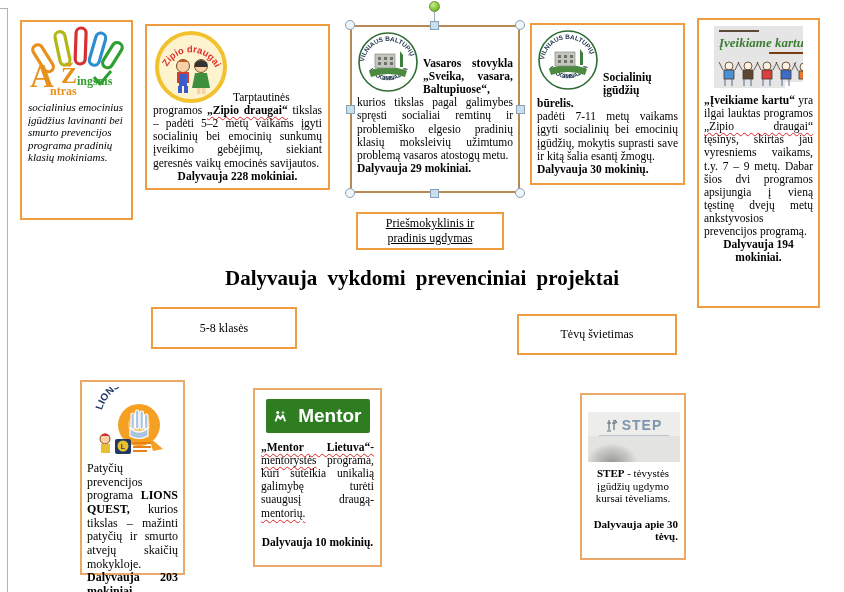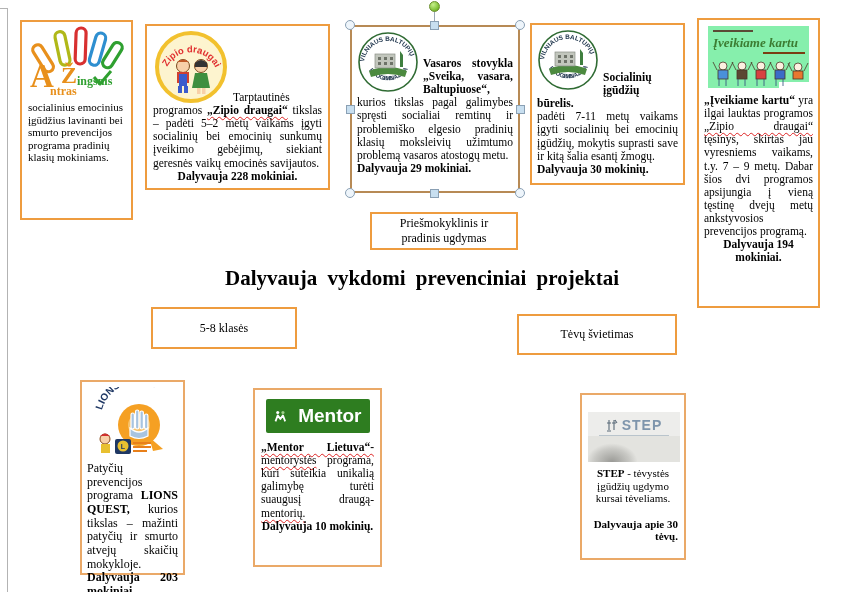--- a/index.html
+++ b/index.html
@@ -6,21 +6,21 @@
   #stage{position:relative;width:844px;height:592px;background:#fff;overflow:hidden;
          font-family:"Liberation Serif",serif;color:#000;}
   
   .edge-v{position:absolute;left:7px;top:8px;width:1px;height:584px;background:#b3b3b3;}
   .edge-h{position:absolute;left:0;top:8px;width:8px;height:1px;background:#b3b3b3;}
 
   .pbox{position:absolute;background:#fff;box-sizing:border-box;border:2px solid #ee9c3f;}
   .pbox.sel{border-color:#b78a55;}
   .pbox.soft{border-color:#eaa968;}
   .txt{font-size:11.5px;line-height:1.14;text-align:justify;}
-  .txt.left{text-align:left;}
+  .txt.left{text-align:left;font-style:italic;}
   .b{font-weight:bold;}
   .ctr{text-align:center;}
   .sq{text-decoration:underline;text-decoration-style:wavy;text-decoration-color:#d22;
       text-decoration-thickness:1px;text-underline-offset:2px;}
   .part-ctr{font-weight:bold;text-align:center;}
 
   
   #main-title{position:absolute;left:0;top:266px;width:844px;text-align:center;
               font-size:21px;font-weight:bold;word-spacing:5px;}
 
@@ -41,21 +41,21 @@
   
   .logo{position:relative;}
   .mentor-logo{display:flex;align-items:center;gap:12px;background:#2e7d20;
                border-radius:2px;padding:0 8px;height:34px;width:104px;box-sizing:border-box;}
   .mentor-word{color:#fff;font-family:"Liberation Sans",sans-serif;font-weight:bold;font-size:19px;}
   .step-logo{width:92px;height:50px;background:#ededeb;margin:0 auto;position:relative;overflow:hidden;}
   .step-word{font-family:"Liberation Sans",sans-serif;font-weight:bold;font-size:14px;
              letter-spacing:1px;color:#7e95ac;}
   .step-photo{position:absolute;left:0;bottom:0;width:100%;height:26px;
               background:radial-gradient(ellipse 30px 22px at 24px 26px,#9a9a96,#c9c9c5 60%,#e3e3df 85%);}
-  .cover{width:101px;height:62px;background:#86efac;position:relative;overflow:hidden;margin:2px auto 0;}
+  .cover{width:89px;height:62px;background:#e5e5e5;position:relative;overflow:hidden;margin:2px auto 0;}
   .cover-title{position:absolute;left:5px;top:9px;font-style:italic;font-weight:bold;
                font-size:13px;color:#3c7d33;white-space:nowrap;}
   .tinybar{position:absolute;background:#5a4a35;height:2px;}
 </style>
 </head>
 <body>
 
 <div id="stage">
   <div class="edge-v"></div>
   <div class="edge-h"></div>
@@ -210,21 +210,21 @@
           <path d="M10 21 l0 7 M17 21 l0 7 M29 21 l0 7 M36 21 l0 7 M48 21 l0 7 M55 21 l0 7 M67 21 l0 7 M74 21 l0 7" stroke="#2f4a78"></path>
         </g>
       </svg>
     </div>
     <div class="txt" style="margin-top:6px;">
       <span class="b">„Įveikiame kartu“</span><span> yra ilgai lauktas programos </span><span class="sq">„Zipio draugai“</span><span> tęsinys, skirtas jau vyresniems vaikams, t.y. 7 – 9 metų. Dabar šios dvi programos apsijungia į vieną tęstinę dvejų metų ankstyvosios prevencijos programą.</span>
       <div class="part-ctr">Dalyvauja 194 mokiniai.</div>
     </div>
   </div>
 
-  <div class="pbox label-box" style="left:370px;top:212px;width:148px;height:38px;">
+  <div class="pbox label-box" style="left:356px;top:212px;width:148px;height:38px;text-decoration:underline;">
     <div>
       <div>Priešmokyklinis ir</div>
       <div>pradinis ugdymas</div>
     </div>
   </div>
 
   <div id="main-title">Dalyvauja vykdomi prevenciniai projektai</div>
 
   <div class="pbox label-box" style="left:151px;top:307px;width:146px;height:42px;">
     <span>5-8 klasės</span>
@@ -272,21 +272,21 @@
       <svg width="17" height="17" viewBox="0 0 17 17">
         <circle cx="5" cy="3.2" r="2.1" fill="#fff"></circle>
         <circle cx="12" cy="3.2" r="2.1" fill="#9fd08a"></circle>
         <path d="M2 15 L5 7 L8.5 12 L12 7 L15 15" fill="none" stroke="#fff" stroke-width="2.4" stroke-linejoin="round"></path>
       </svg>
       <span class="mentor-word">Mentor</span>
     </div>
     <div class="txt">
       <span class="b sq">„Mentor Lietuva“-</span>
       <span class="sq">mentorystės</span><span> programa, kuri suteikia unikalią galimybę turėti suaugusį draugą-</span><span class="sq">mentorių.</span>
-      <div class="part-ctr" style="">Dalyvauja 10 mokinių.</div>
+      <div class="part-ctr" style="margin-top:16px;">Dalyvauja 10 mokinių.</div>
     </div>
   </div>
 
   <div class="pbox soft" style="left:580px;top:393px;width:106px;height:167px;padding:3px 6px;">
     <div class="step-logo" style="margin-top:14px;">
       <div style="display:flex;align-items:center;justify-content:center;gap:4px;margin-top:5px;">
         <svg width="12" height="13" viewBox="0 0 12 13">
           <path d="M3 1 v10 M1 4 h4 M1 12 h4 M8 1 v10 M6 4 h4 M9 1 l2 3" stroke="#5a6a78" stroke-width="1.1" fill="none"></path>
         </svg>
         <span class="step-word">STEP</span>

